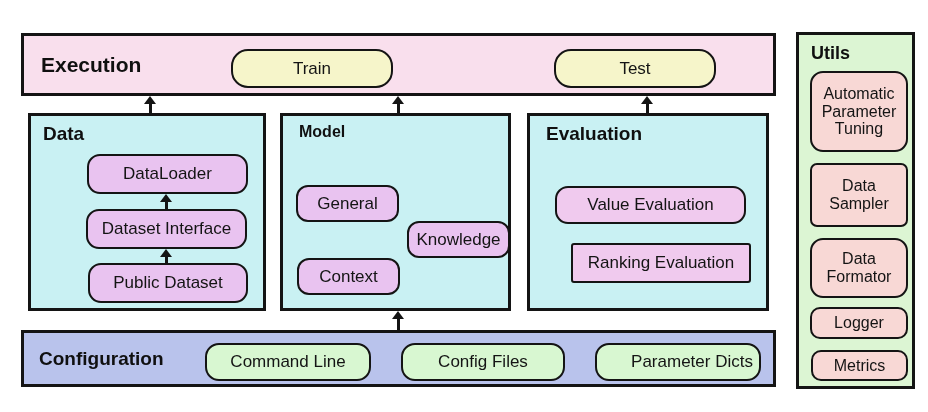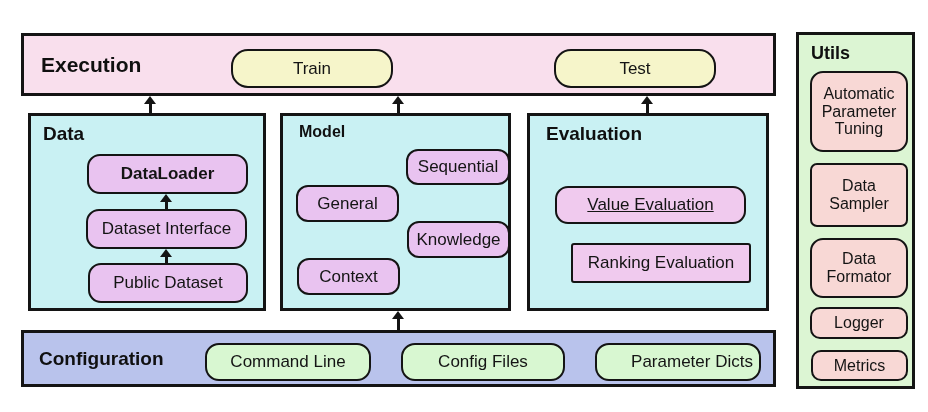--- a/index.html
+++ b/index.html
@@ -53,32 +53,32 @@
   .model-title     { left: 16px; top: 7px;  font-size: 16px; }
   .evaluation-title{ left: 16px; top: 7px;  font-size: 19px; }
   .config-title    { left: 15px; top: 50%; transform: translateY(-50%); font-size: 19px; }
   .utils-title     { left: 12px; top: 8px;  font-size: 18px; }
 
   
   .node-train { left: 207px; top: 13px; width: 162px; height: 39px; border-radius: 17px; background: var(--exec_btn_bg, #f6f5ca); }
   .node-test  { left: 530px; top: 13px; width: 162px; height: 39px; border-radius: 17px; background: var(--exec_btn_bg, #f6f5ca); }
 
   
-  .node-dataloader        { left: 56px; top: 38px;  width: 161px; height: 40px; border-radius: 13px; background: var(--node_purple, #e9c3f0); font-weight: bold; }
+  .node-dataloader        { left: 56px; top: 38px;  width: 161px; height: 40px; border-radius: 13px; background: var(--node_purple, #e9c3f0); }
   .node-dataset-interface { left: 55px; top: 93px;  width: 161px; height: 40px; border-radius: 13px; background: var(--node_purple, #e9c3f0); }
   .node-public-dataset    { left: 57px; top: 147px; width: 160px; height: 40px; border-radius: 13px; background: var(--node_purple, #e9c3f0); }
 
   
   .node-sequential { left: 123px; top: 33px;  width: 104px; height: 36px; border-radius: 12px; background: var(--node_purple, #e9c3f0); }
   .node-general    { left: 13px;  top: 69px;  width: 103px; height: 37px; border-radius: 12px; background: var(--node_purple, #e9c3f0); }
   .node-knowledge  { left: 124px; top: 105px; width: 103px; height: 37px; border-radius: 12px; background: var(--node_purple, #e9c3f0); }
   .node-context    { left: 14px;  top: 142px; width: 103px; height: 37px; border-radius: 12px; background: var(--node_purple, #e9c3f0); }
 
   
-  .node-value-evaluation   { left: 25px; top: 70px;  width: 191px; height: 38px; border-radius: 13px; background: var(--eval_purple, #f0caee); text-decoration: underline; }
+  .node-value-evaluation   { left: 25px; top: 70px;  width: 191px; height: 38px; border-radius: 13px; background: var(--eval_purple, #f0caee); }
   .node-ranking-evaluation { left: 41px; top: 127px; width: 180px; height: 40px; border-radius: 3px; background: var(--eval_purple, #f0caee); }
 
   
   .node-command-line    { left: 181px; top: 10px; width: 166px; height: 38px; border-radius: 14px; background: var(--config_btn_bg, #d8f7d1); }
   .node-config-files    { left: 377px; top: 10px; width: 164px; height: 38px; border-radius: 14px; background: var(--config_btn_bg, #d8f7d1); }
   .node-parameter-dicts { left: 571px; top: 10px; width: 166px; height: 38px; border-radius: 14px; background: var(--config_btn_bg, #d8f7d1); padding-left: 28px; }
 
   
   .utils-box .node { font-size: 16px; }
   .node-apt           { left: 11px; top: 36px;  width: 98px; height: 81px; border-radius: 13px; background: var(--utils_btn_bg, #f8d8d5); }
@@ -136,21 +136,20 @@
     <div class="node node-dataset-interface">Dataset Interface</div>
     <div class="arrow-up arrow-pd-di">
         <div class="head"></div>
         <div class="stem"></div>
       </div>
     <div class="node node-public-dataset">Public Dataset</div>
   </div>
 
   <div class="box model-box">
     <span class="box-title model-title">Model</span>
-    <div class="node node-sequential">Sequential</div>
     <div class="node node-general">General</div>
     <div class="node node-knowledge">Knowledge</div>
     <div class="node node-context">Context</div>
   </div>
 
   <div class="box evaluation-box">
     <span class="box-title evaluation-title">Evaluation</span>
     <div class="node node-value-evaluation">Value Evaluation</div>
     <div class="node node-ranking-evaluation">Ranking Evaluation</div>
   </div>

